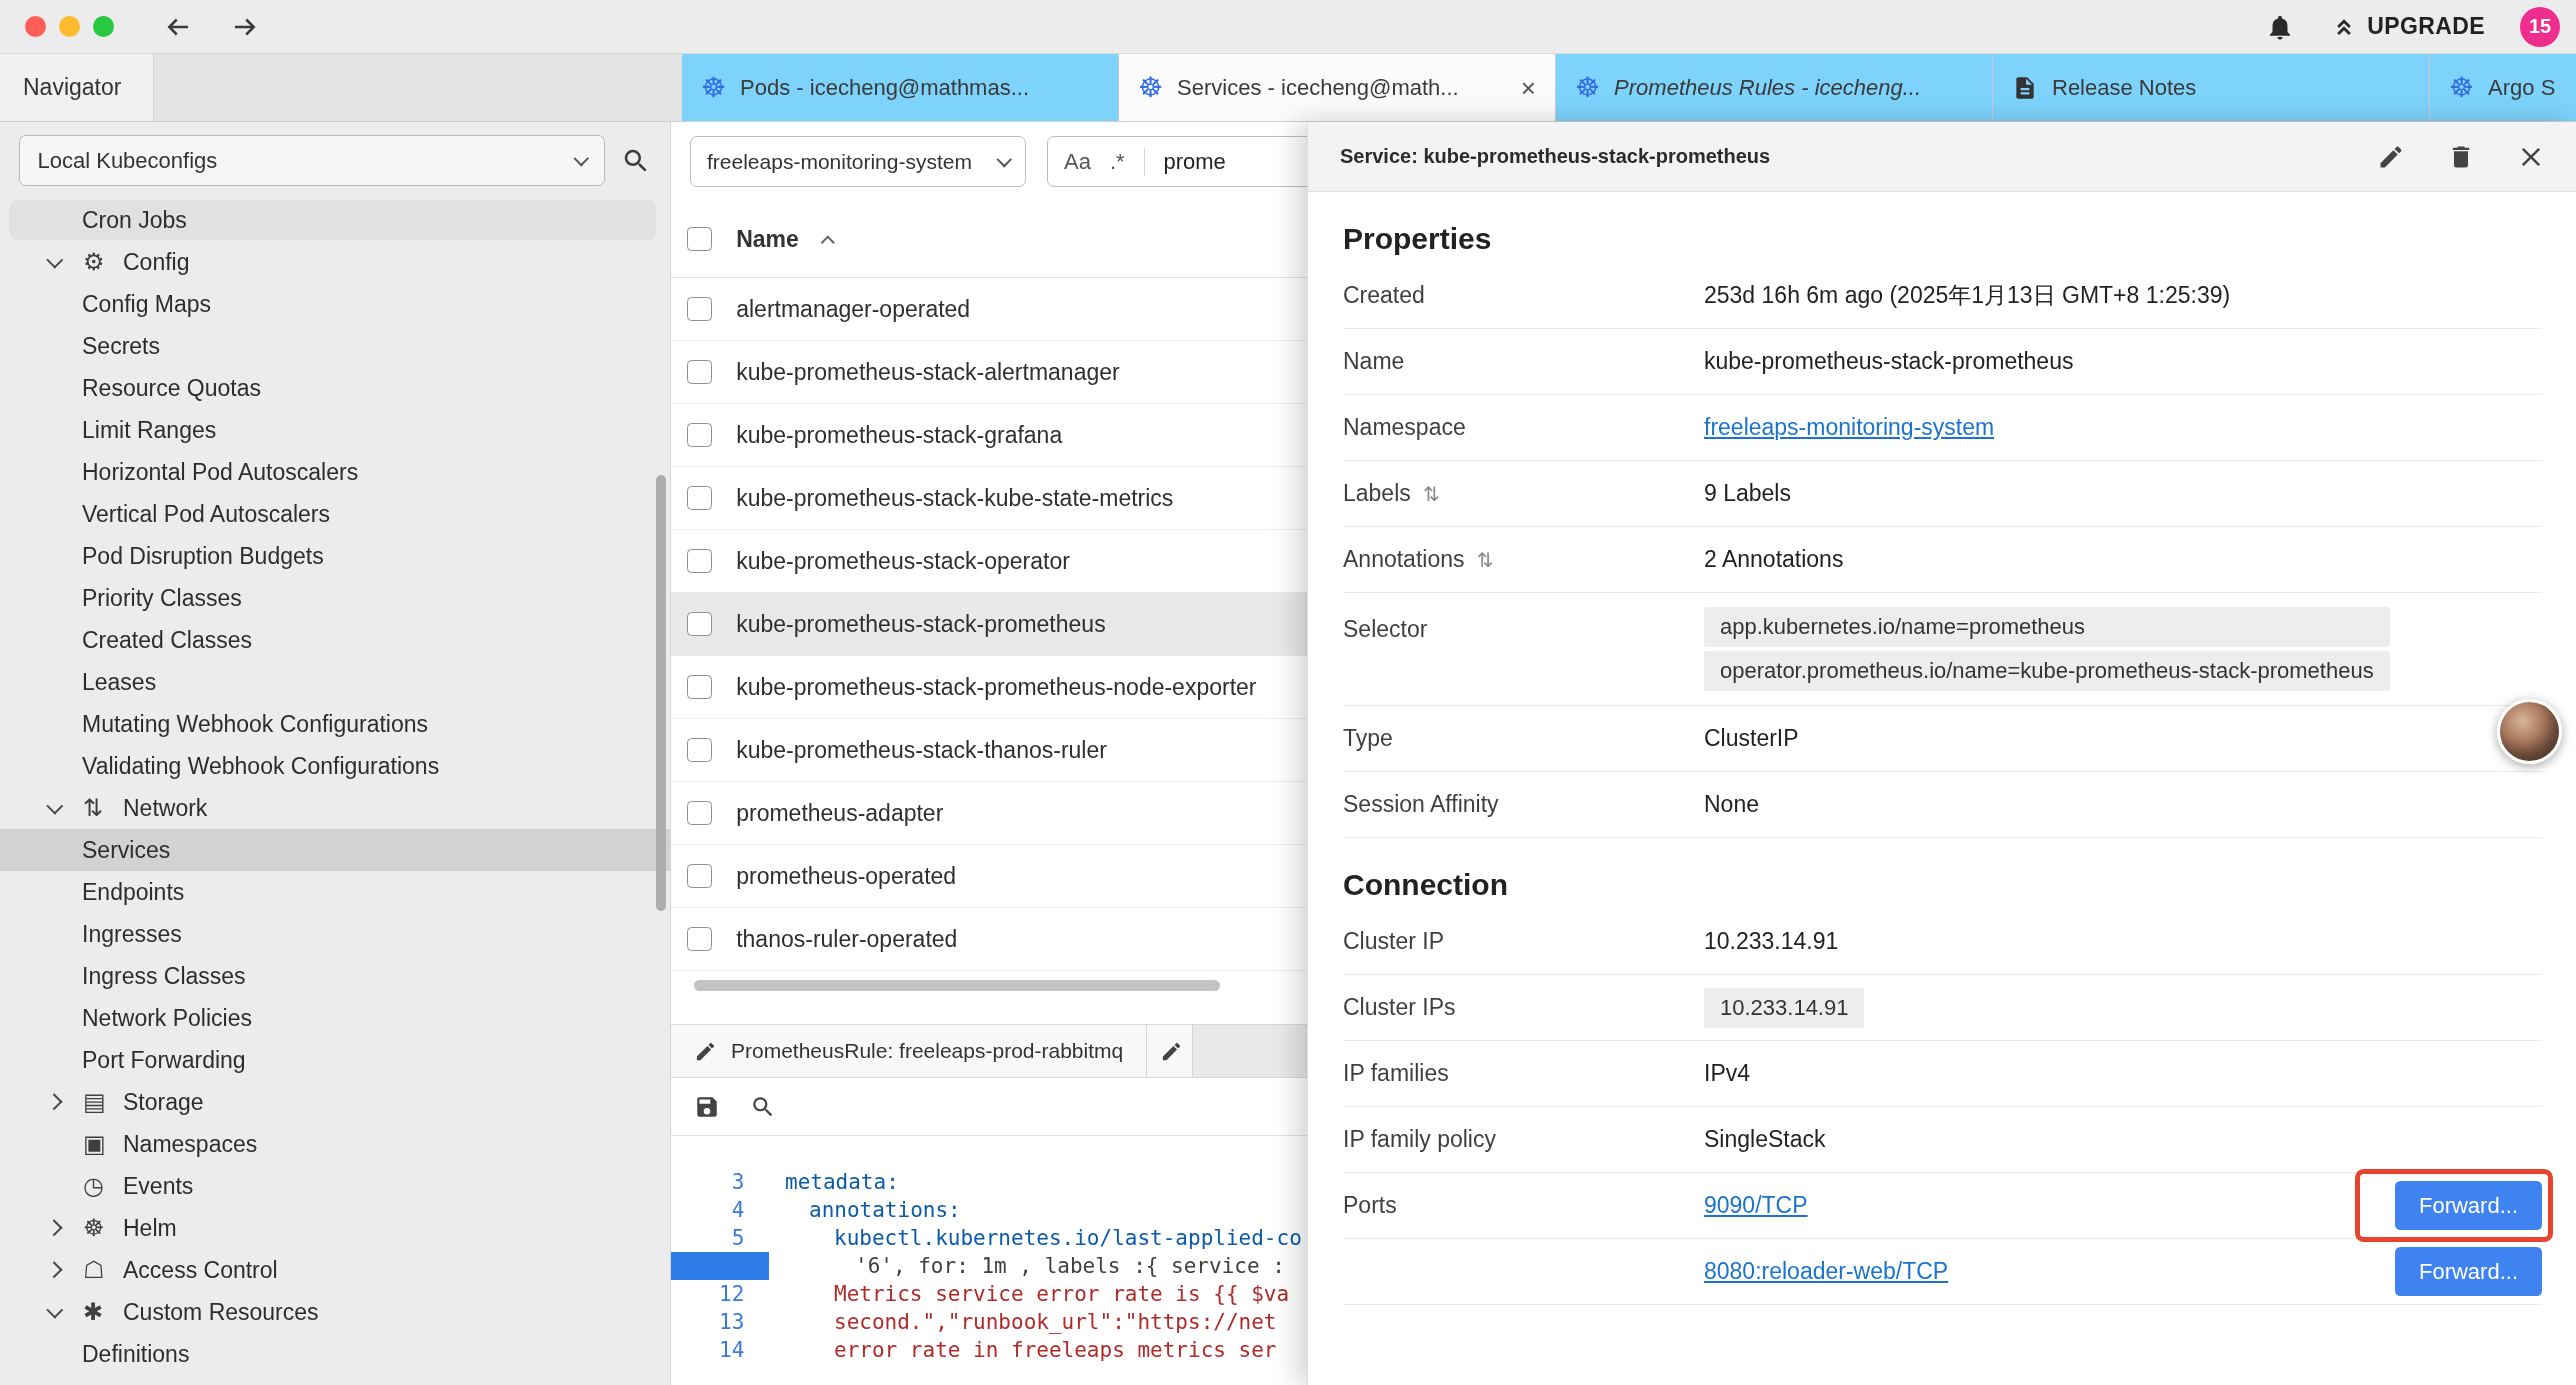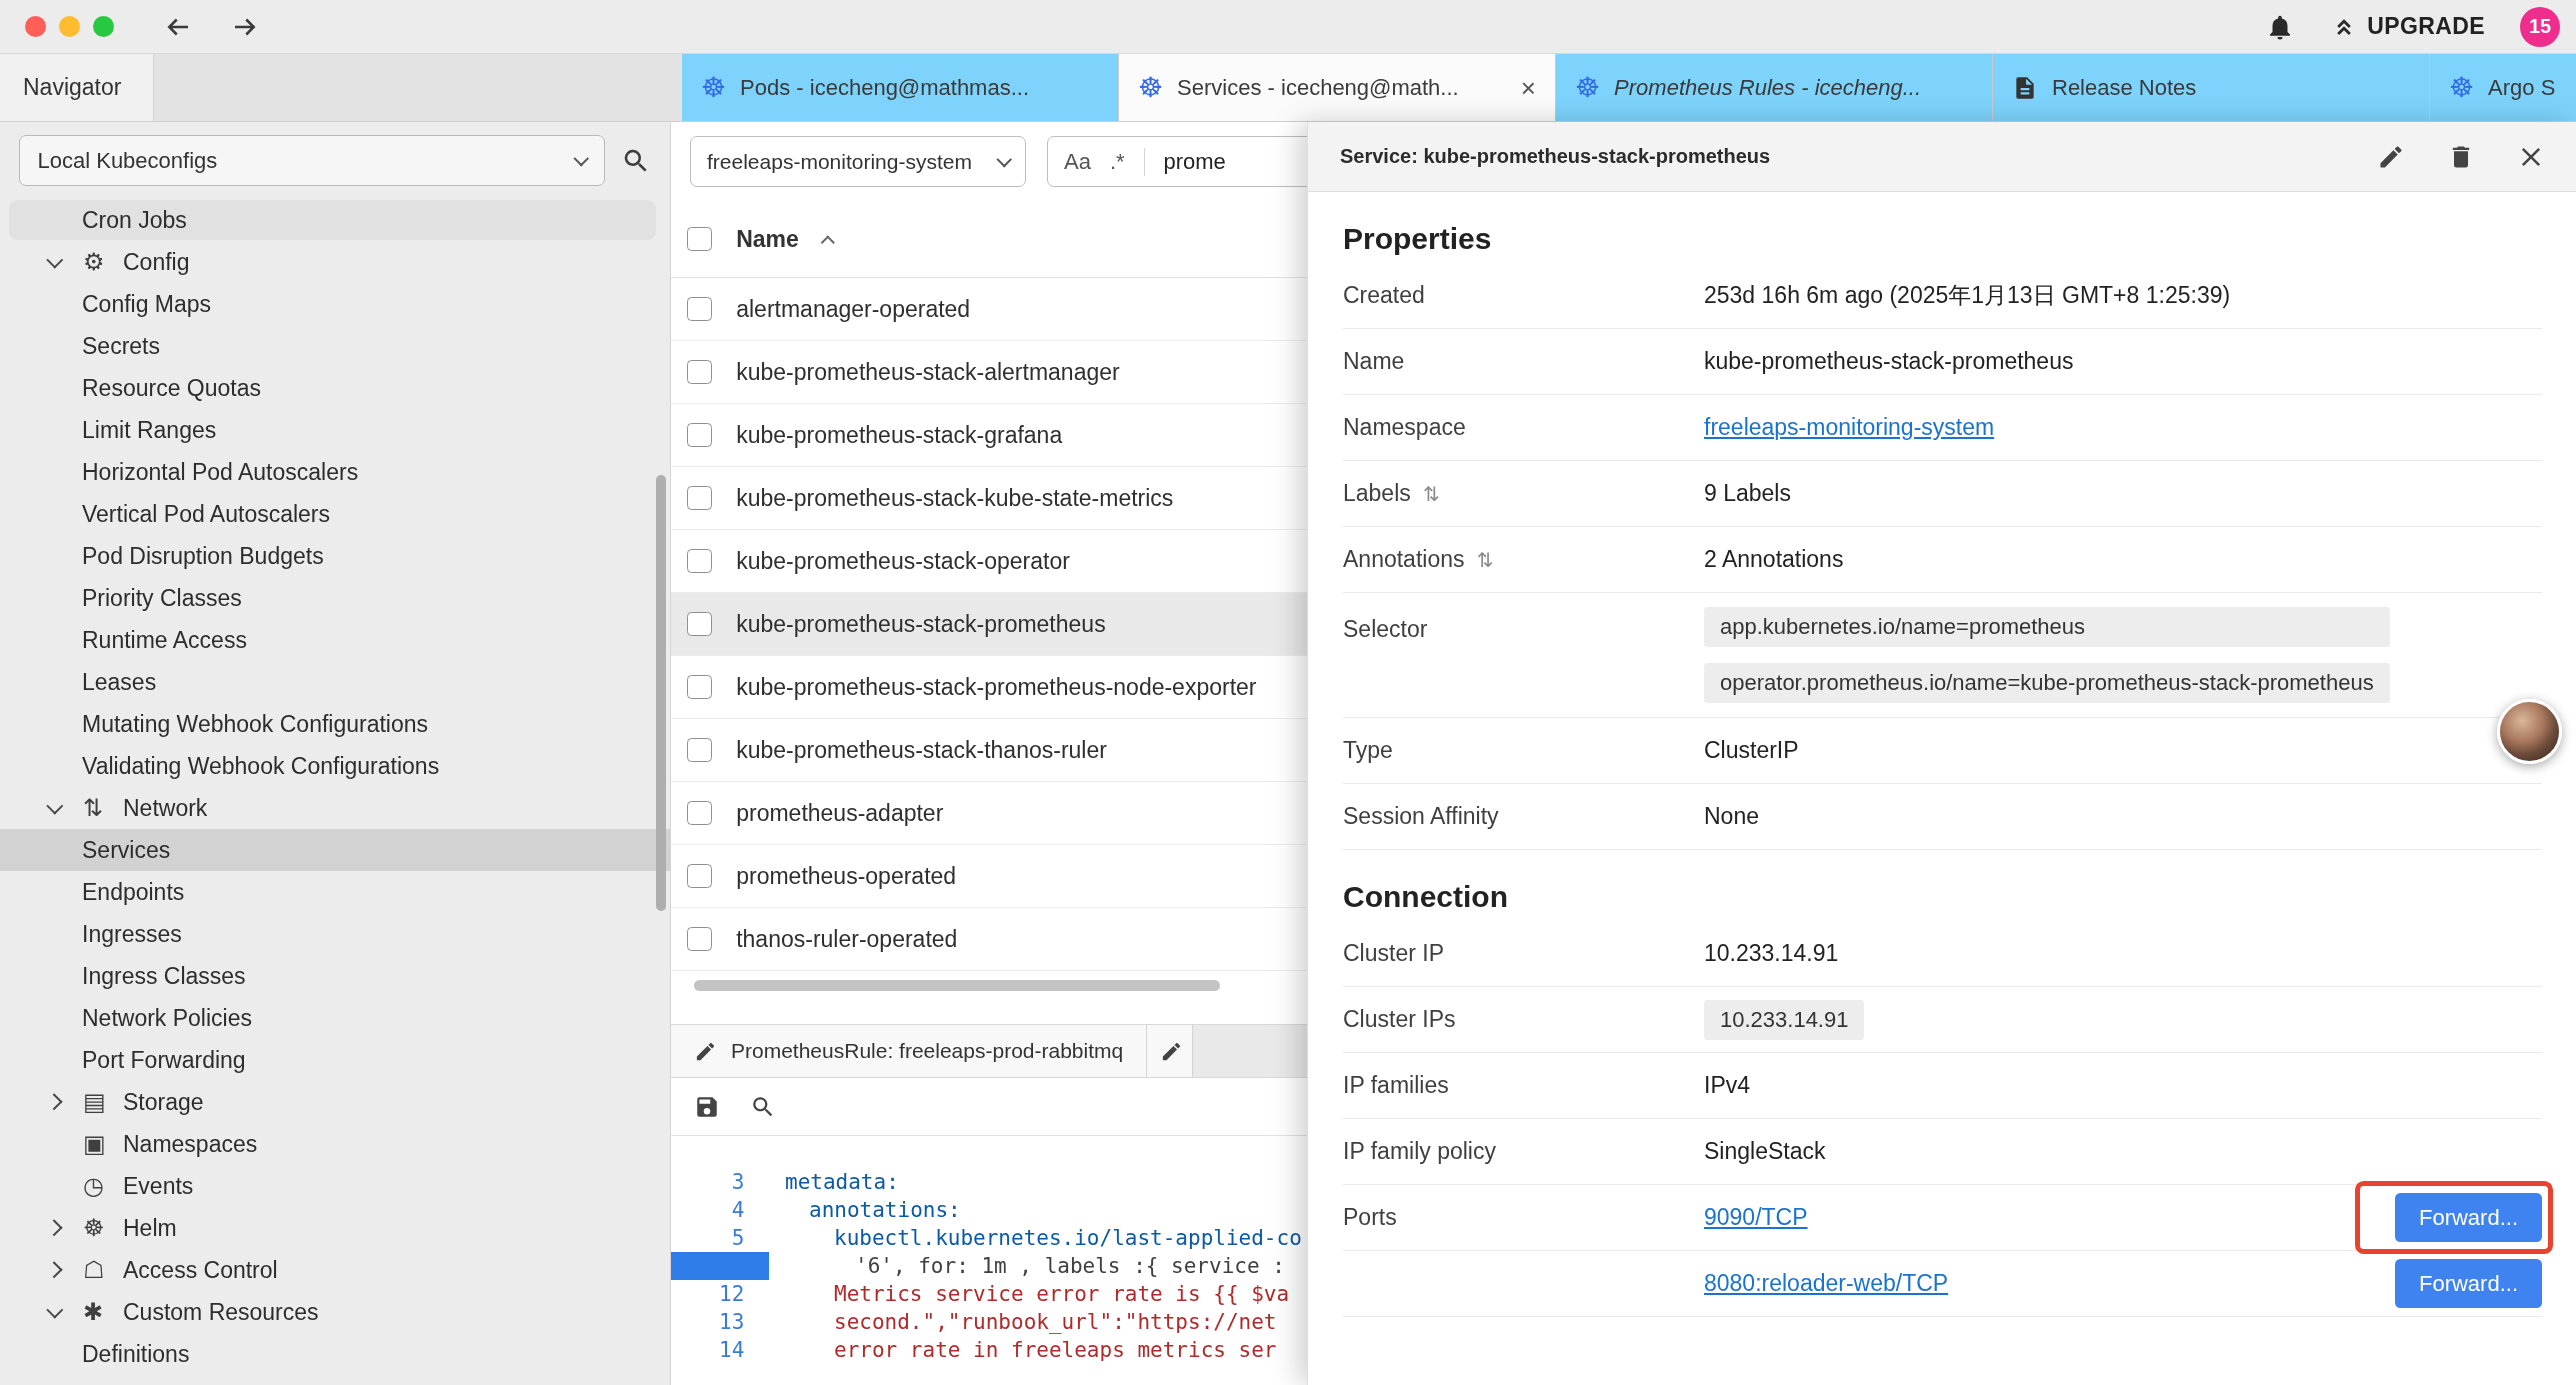--- a/index.html
+++ b/index.html
@@ -86,21 +86,21 @@
   .drawer-title { font-weight:bold; font-size:20px; color:#2b2b2b; }
   .drawer-actions { margin-left:auto; display:flex; align-items:center; gap:42px; color:#444; }
   .drawer-body { padding:0 35px; overflow:hidden; }
   .section-heading { font-weight:bold; font-size:30px; color:#222; margin:30px 0 7px; }
   .drow { display:flex; align-items:center; min-height:66px; border-bottom:0.9px solid #eaeaea; }
   .dlabel { width:361px; flex:none; color:#3f3f3f; display:flex; align-items:center; gap:12.3px; }
   .dvalue { color:#222; }
   .link { color:#1973cf; text-decoration:underline; cursor:pointer; }
   .badge { background:#ededed; padding:7px 16px; border-radius:3.5px; color:#333; font-size:22px; display:inline-block; }
   .drow.tall { align-items:flex-start; padding:14px 0; }
-  .badges { display:flex; flex-direction:column; gap:16px; }
+  .badges { display:flex; flex-direction:column; gap:4px; }
   .expander::after { content:"⇅"; }
   .expander { color:#8a8a8a; font-size:20px; }
   .port-action { margin-left:auto; position:relative; }
   .forward-btn { background:#3f83f0; color:#fff; border:none; border-radius:5.3px; font-size:22px; padding:11.4px 24px; font-family:inherit; cursor:pointer; }
   .annotation-ring { position:absolute; top:-12.3px; bottom:-12.3px; left:-40px; right:-11.4px; border:5.3px solid #e7432e; border-radius:8.8px; pointer-events:none; }
 
   .avatar { position:absolute; top:699px; right:14px; width:65px; height:65px; border-radius:50%; border:3.5px solid #fff; box-shadow:0 2.6px 10.5px rgba(0,0,0,.35); background:radial-gradient(circle at 38% 32%, #d8b79b 0%, #a9785d 38%, #6b4a3a 62%, #32221a 100%); z-index:20; }
 </style>
 </head>
 <body>
@@ -231,21 +231,21 @@
           <span class="tlabel">Pod Disruption Budgets</span>
         </div>
 
         <div class="titem lvl2">
 
           <span class="tlabel">Priority Classes</span>
         </div>
 
         <div class="titem lvl2">
 
-          <span class="tlabel">Runtime Access</span>
+          <span class="tlabel">Created Classes</span>
         </div>
 
         <div class="titem lvl2">
 
           <span class="tlabel">Leases</span>
         </div>
 
         <div class="titem lvl2">
 
           <span class="tlabel">Mutating Webhook Configurations</span>

